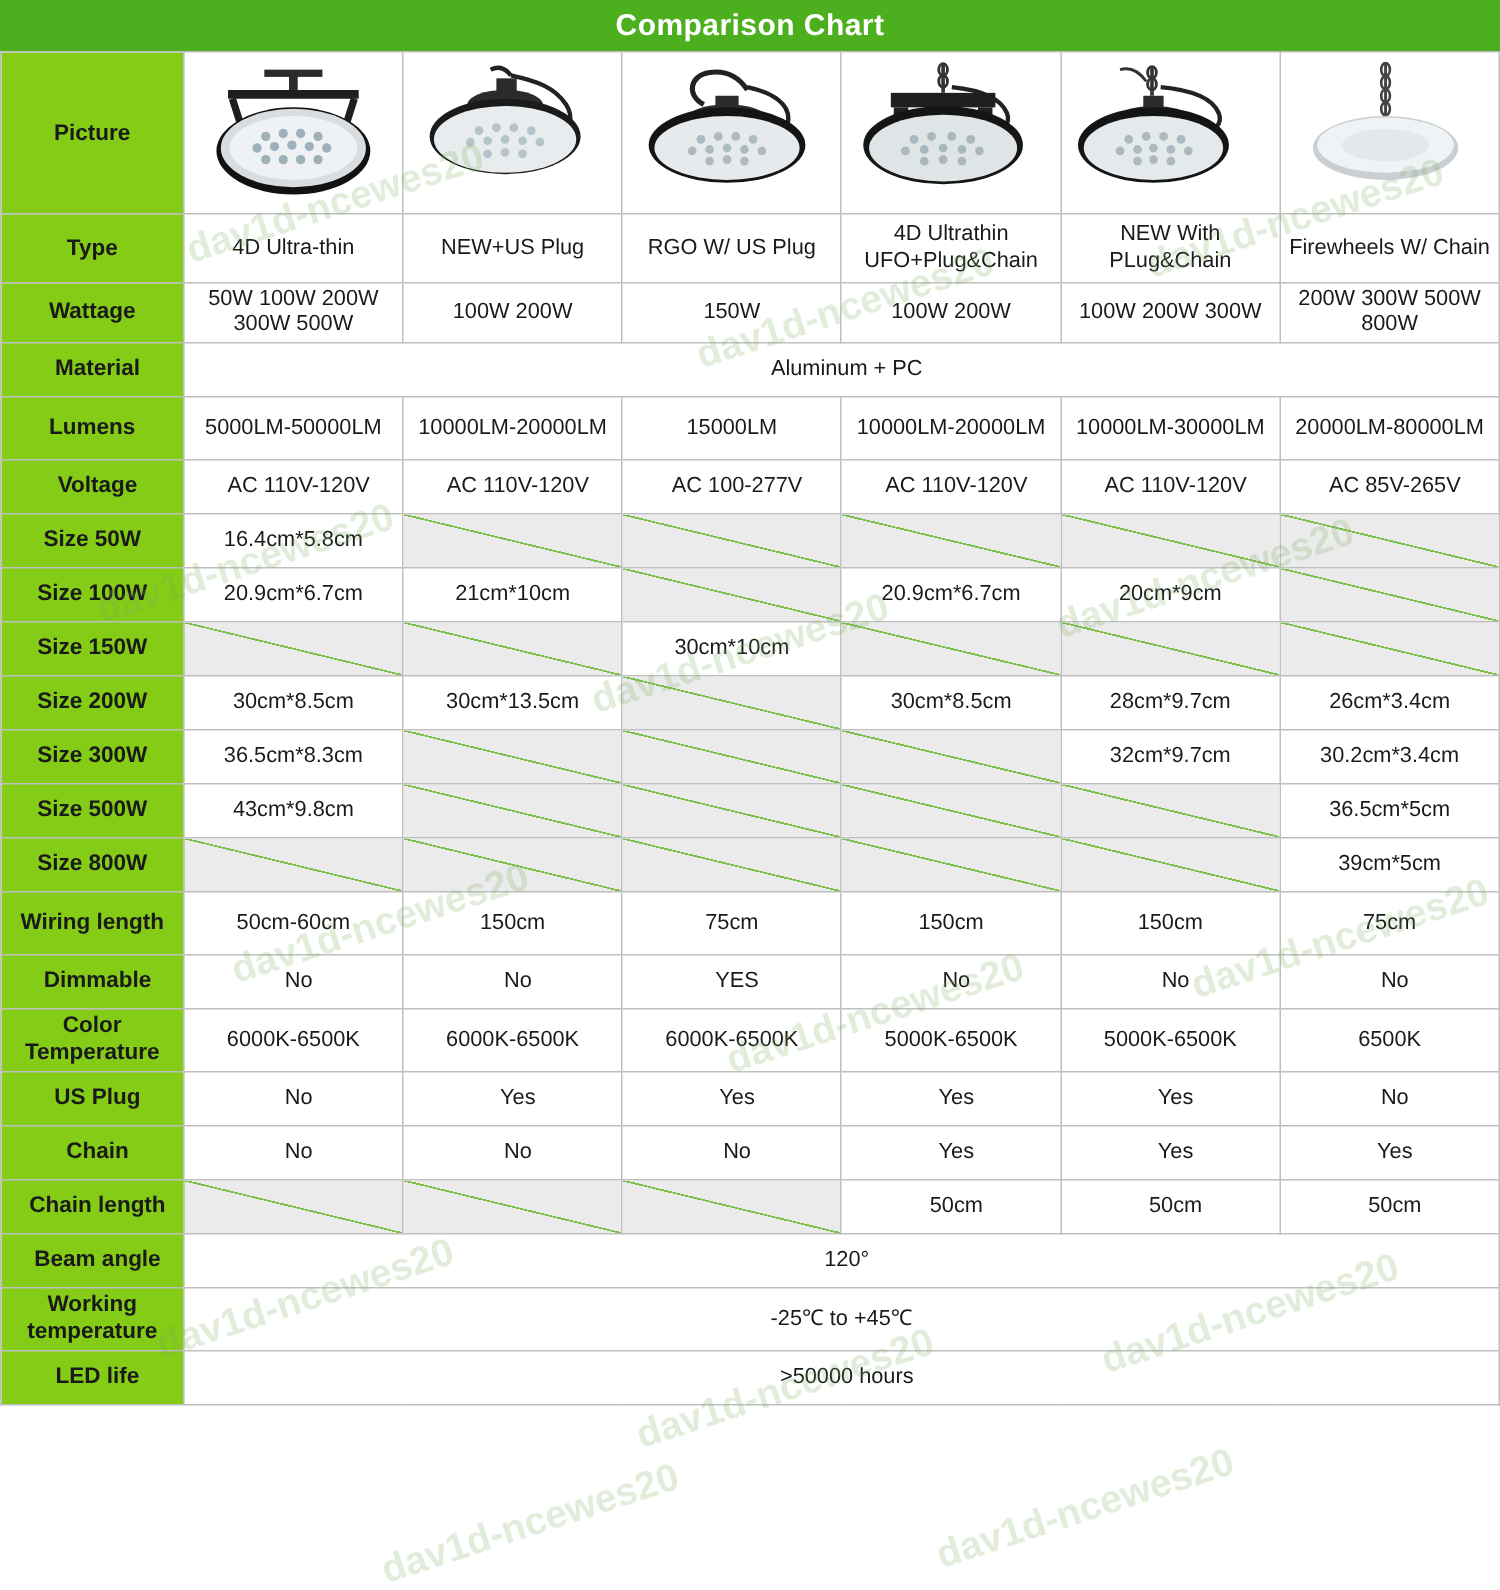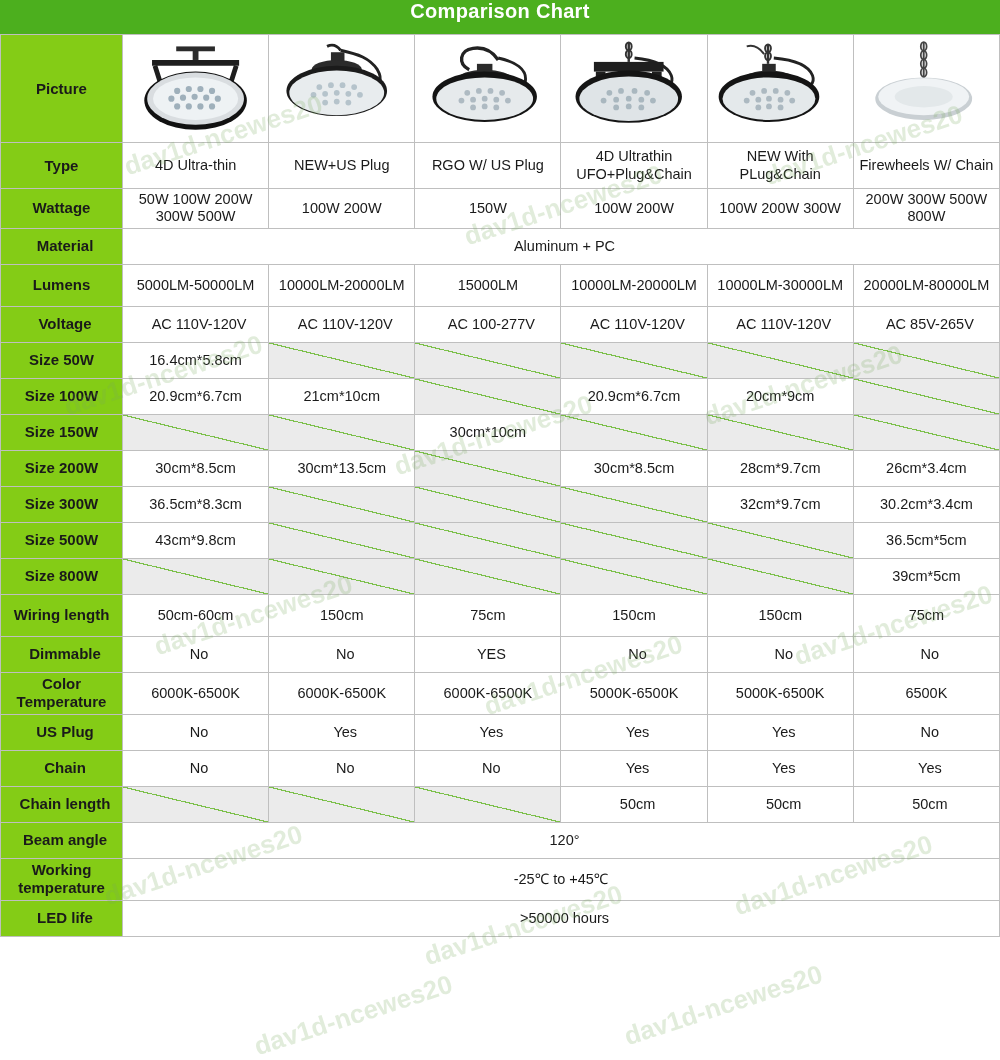--- a/index.html
+++ b/index.html
@@ -7,21 +7,21 @@
     width:1000px;height:1060px;
     background:#ffffff;
     font-family:"Liberation Sans", sans-serif;
     -webkit-font-smoothing:antialiased;
   }
   .sheet{width:1000px;height:1060px;position:relative;overflow:hidden;box-sizing:border-box;}
   .title-bar{
     height:34px;
     background:#4caf1e;
     color:#ffffff;
-    display:flex;justify-content:center;
+    display:flex;align-items:center;justify-content:center;
     font-size:20px;font-weight:bold;
     letter-spacing:.3px;
   }
   table{
     border-collapse:collapse;
     width:1000px;
     table-layout:fixed;
   }
   td,th{
     border:1px solid #bfbfbf;

